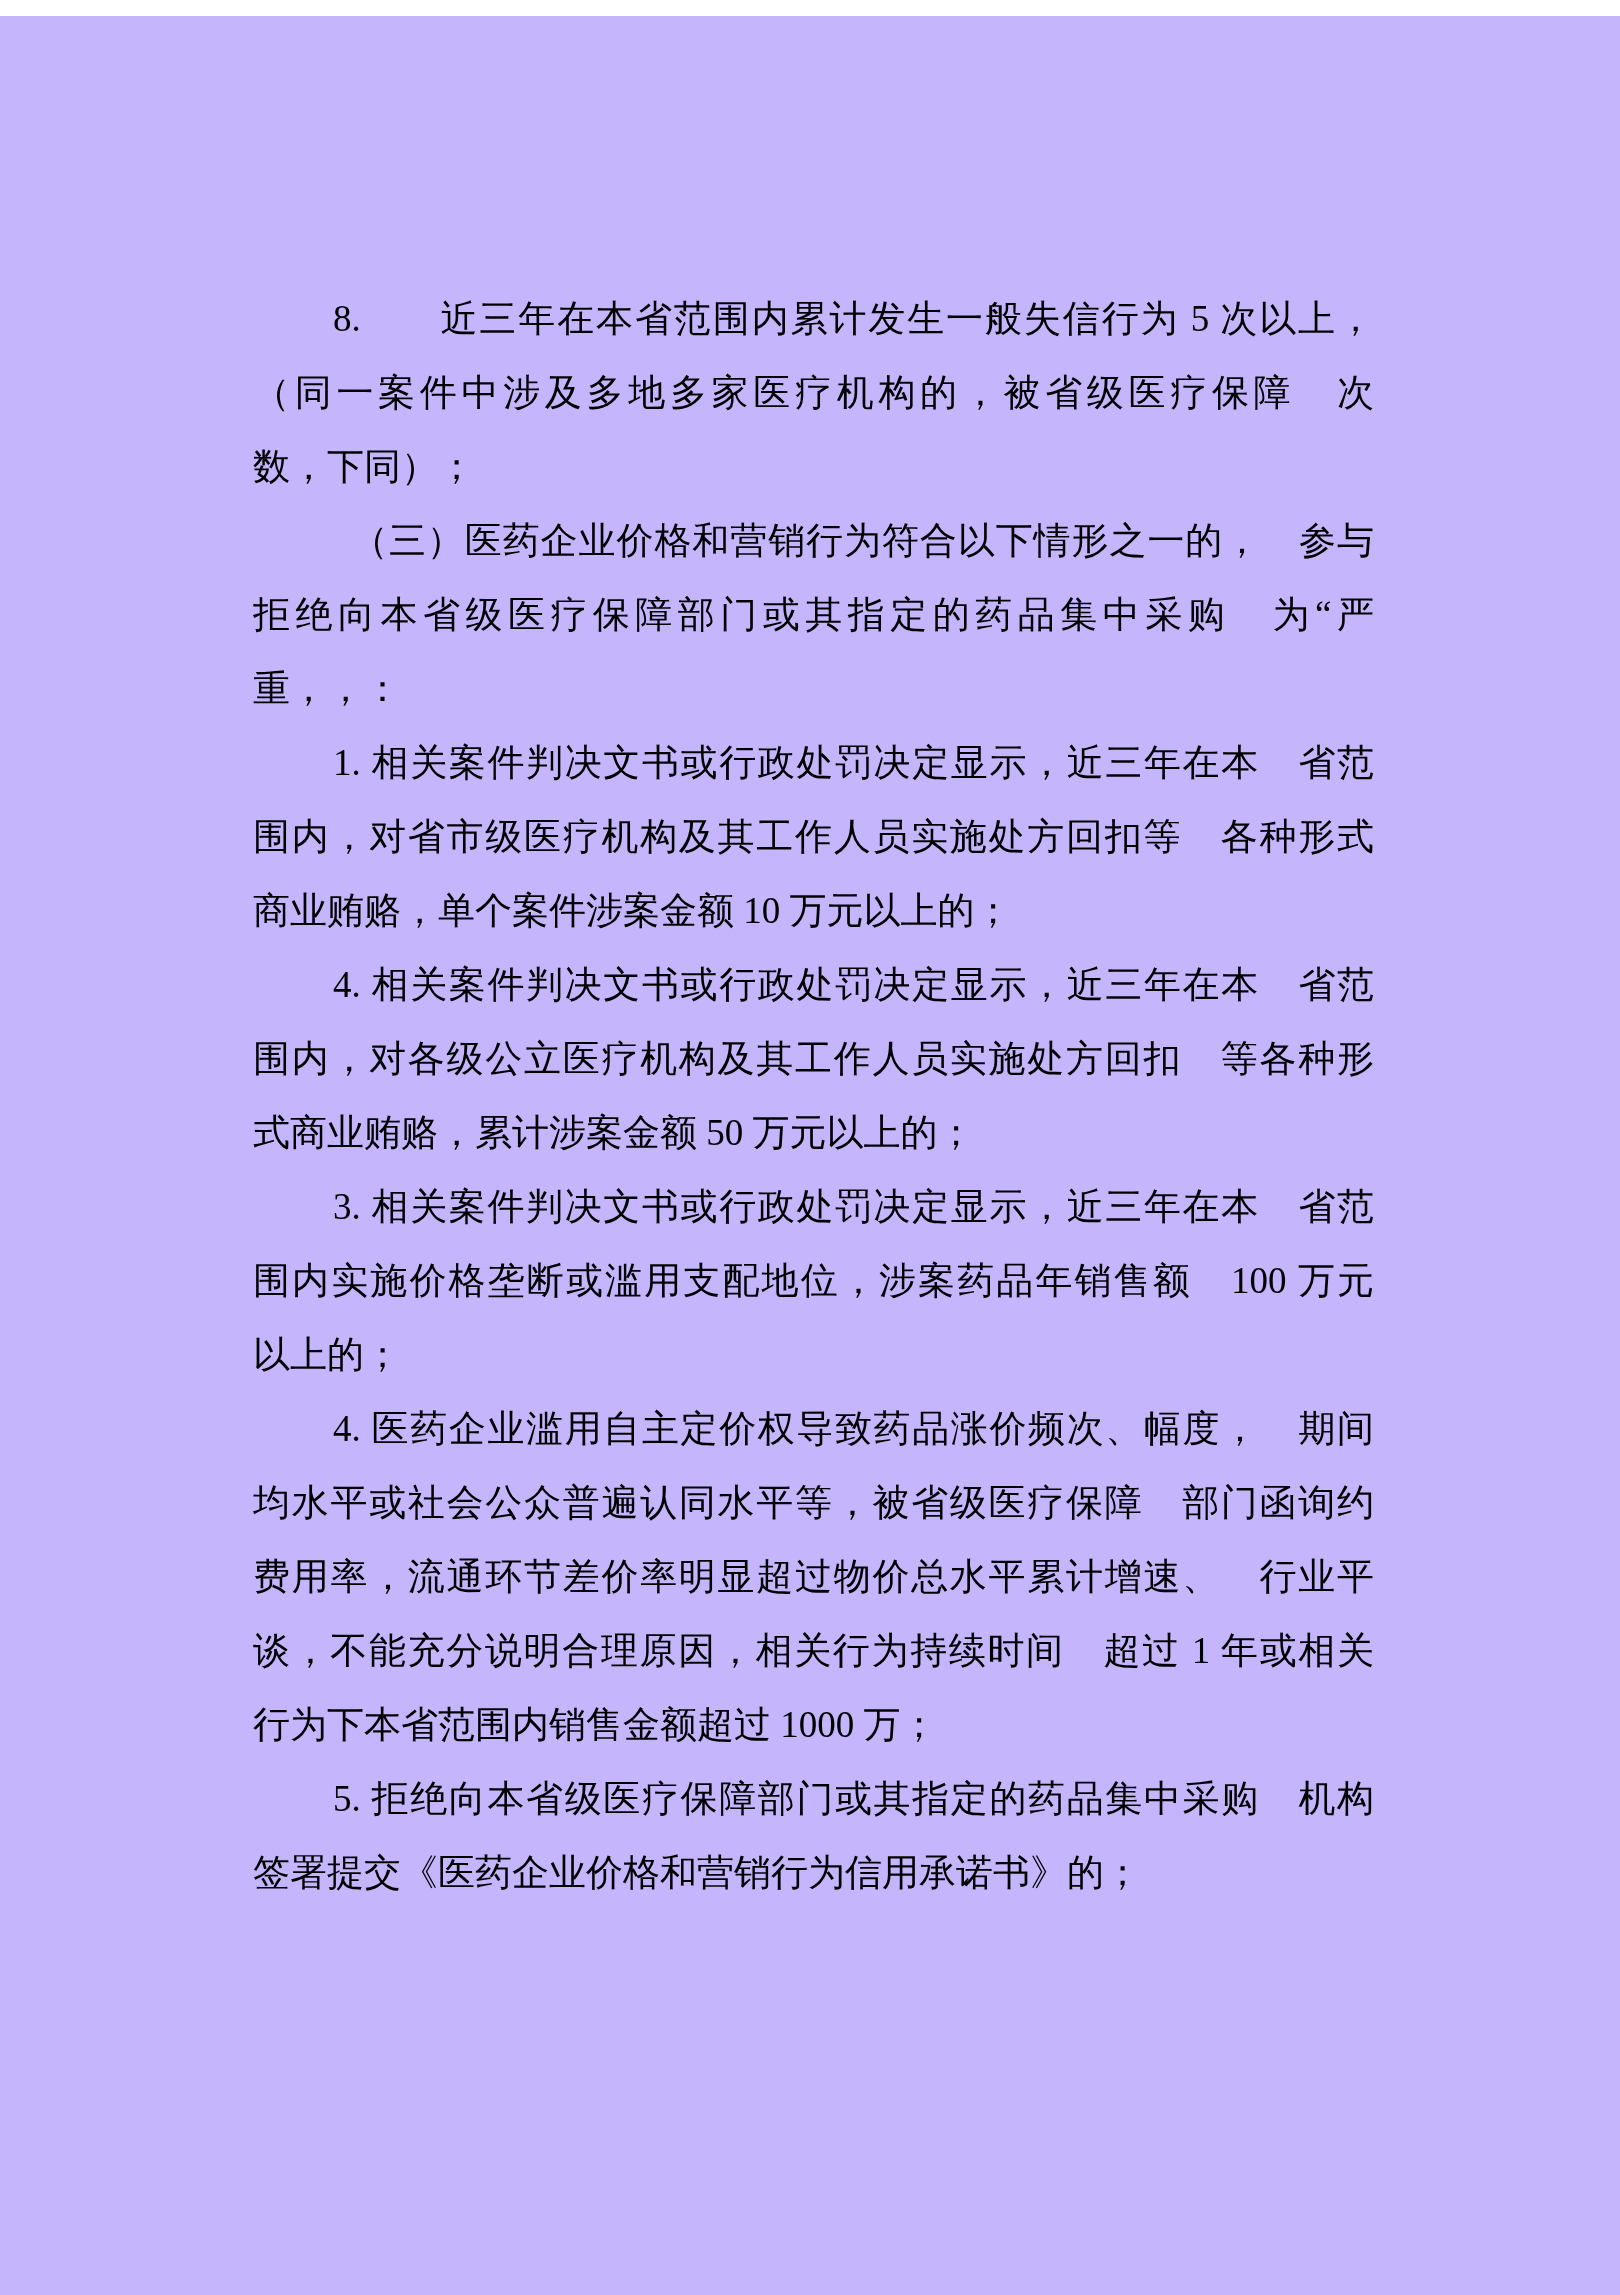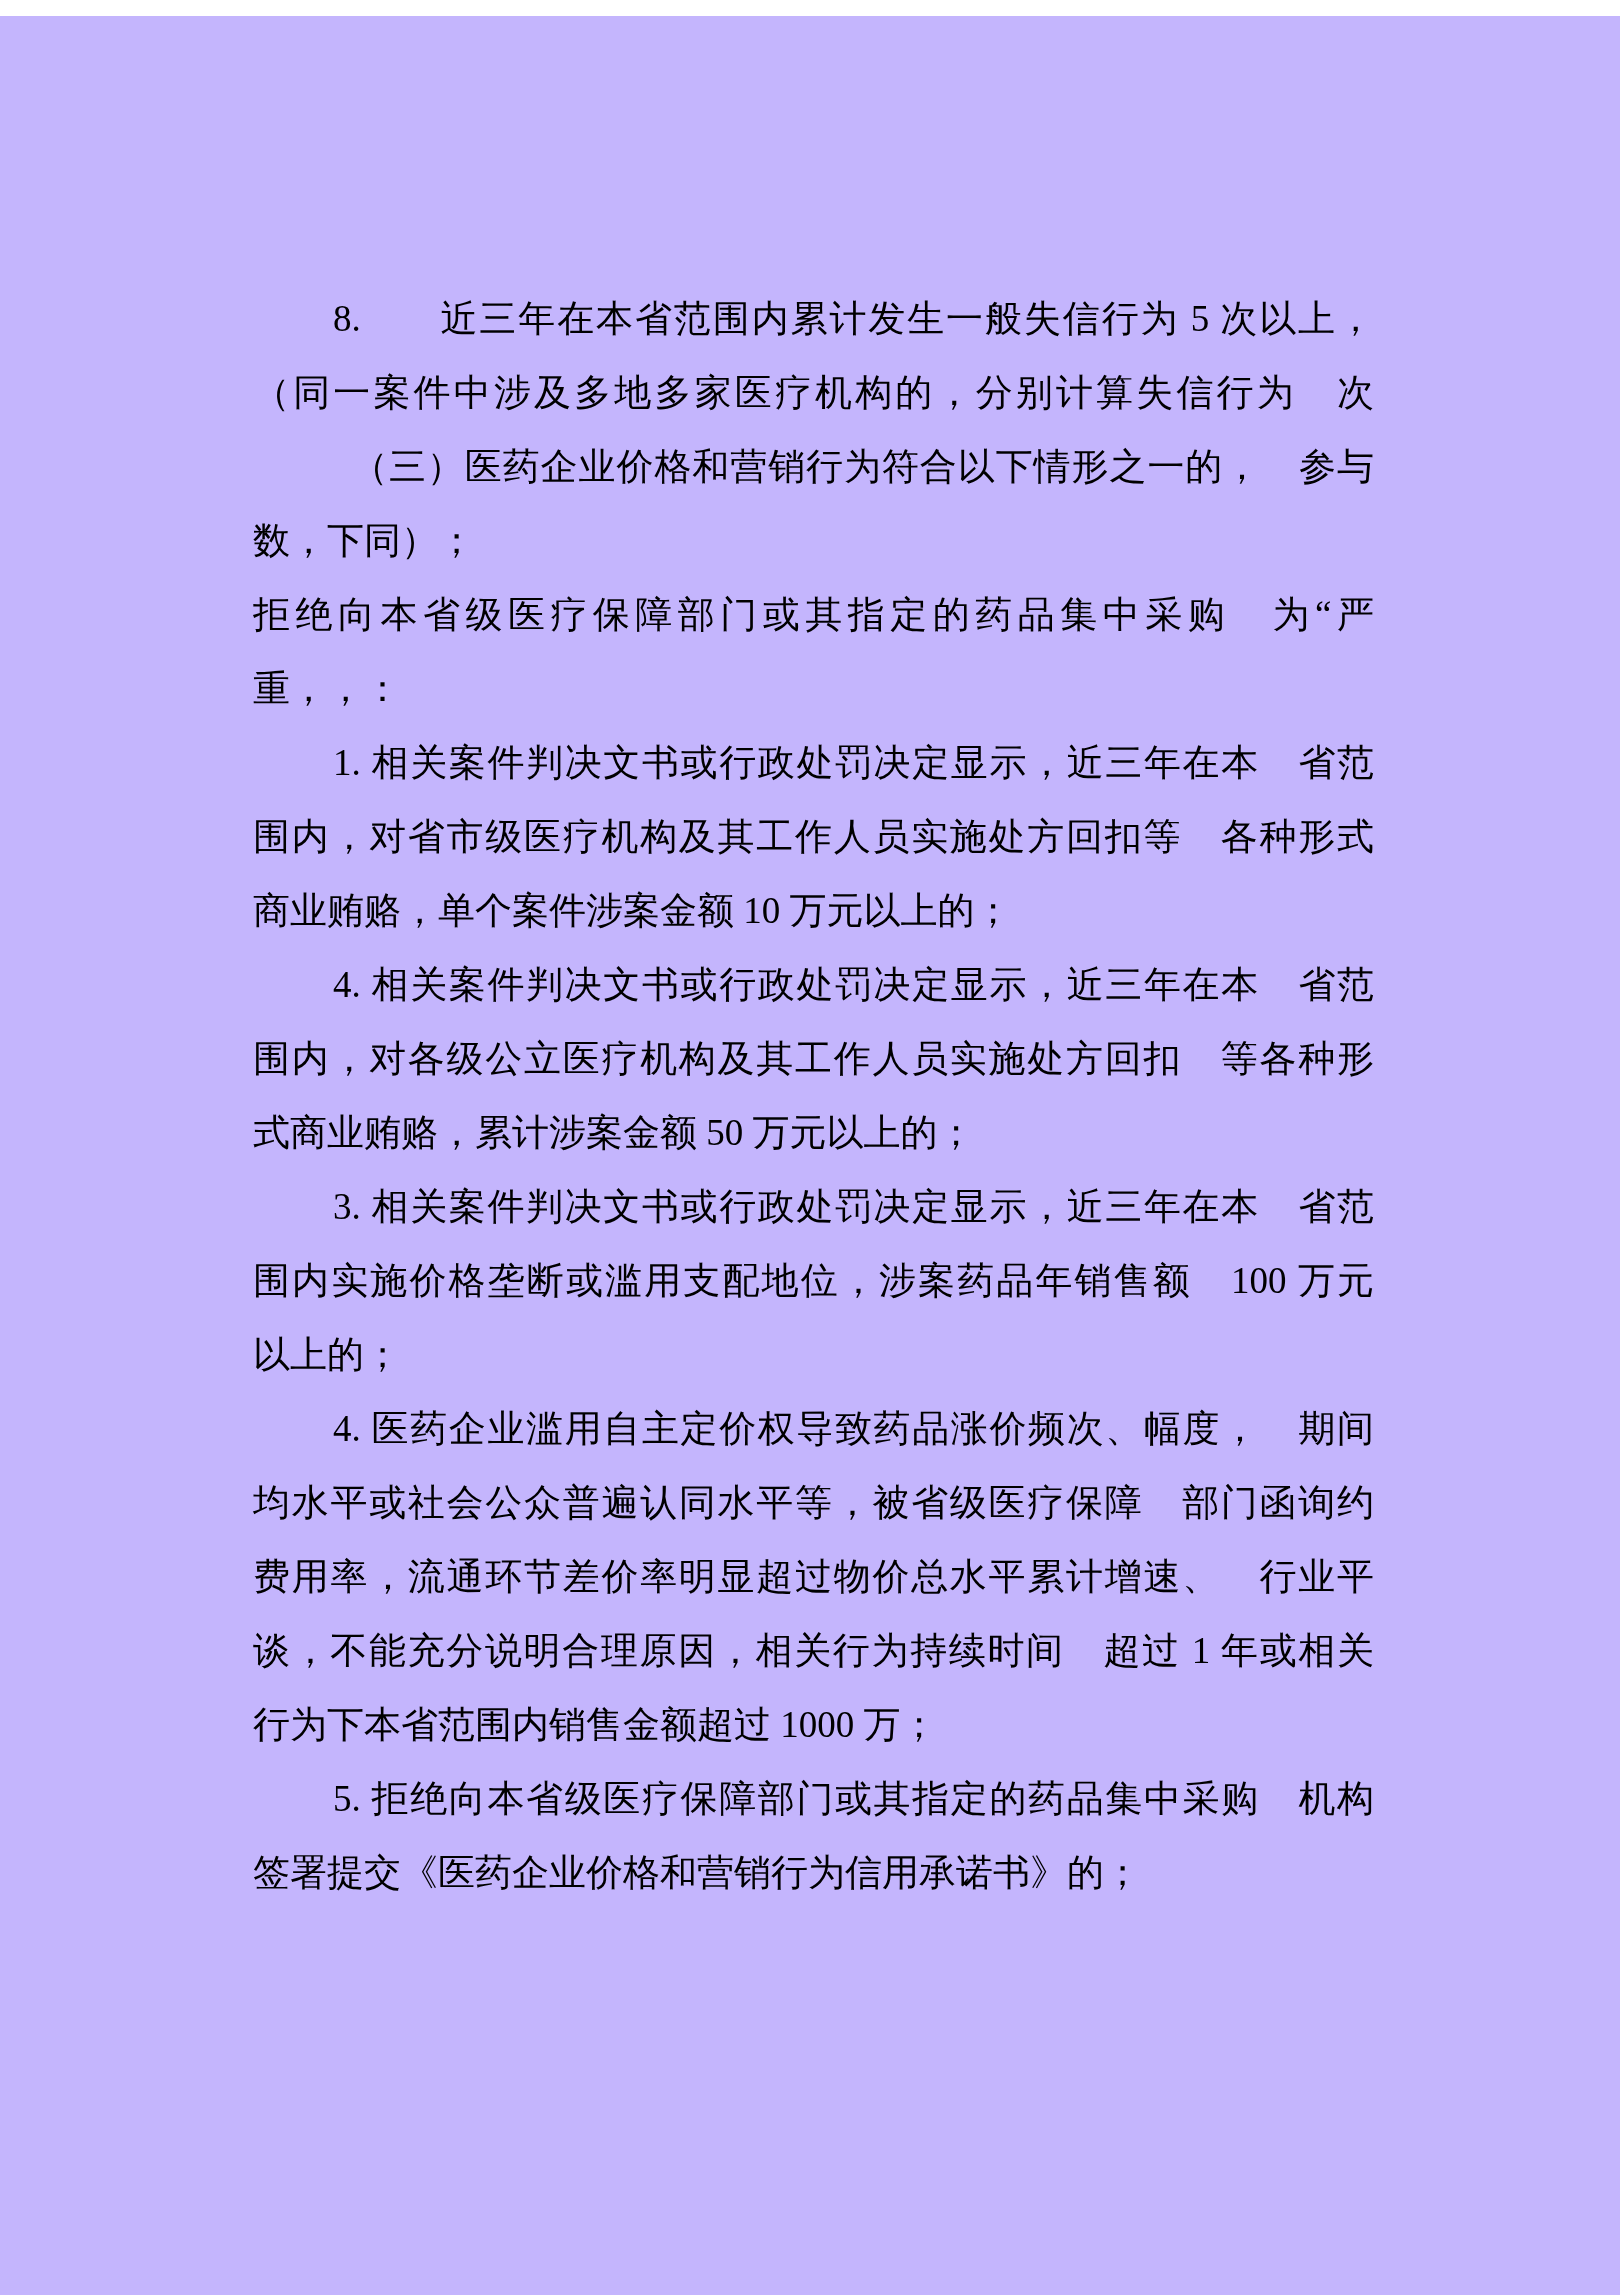--- a/index.html
+++ b/index.html
@@ -40,23 +40,23 @@
     .line.first-paren {
       text-indent: 98px;
     }
   </style>
 </head>
 <body>
 
 <div class="page">
   <div class="textblock">
     <div class="line first-num">8.　　近三年在本省范围内累计发生一般失信行为 5 次以上，</div>
-    <div class="line full">（同一案件中涉及多地多家医疗机构的，分别计算失信行为　次</div>
+    <div class="line full">（同一案件中涉及多地多家医疗机构的，被省级医疗保障　次</div>
+    <div class="line end">数，下同）；</div>
     <div class="line first-paren">（三）医药企业价格和营销行为符合以下情形之一的，　参与</div>
-    <div class="line end">数，下同）；</div>
     <div class="line full">拒绝向本省级医疗保障部门或其指定的药品集中采购　为“严</div>
     <div class="line end">重，，：</div>
     <div class="line first-num">1. 相关案件判决文书或行政处罚决定显示，近三年在本　省范</div>
     <div class="line full">围内，对省市级医疗机构及其工作人员实施处方回扣等　各种形式</div>
     <div class="line end">商业贿赂，单个案件涉案金额 10 万元以上的；</div>
     <div class="line first-num">4. 相关案件判决文书或行政处罚决定显示，近三年在本　省范</div>
     <div class="line full">围内，对各级公立医疗机构及其工作人员实施处方回扣　等各种形</div>
     <div class="line end">式商业贿赂，累计涉案金额 50 万元以上的；</div>
     <div class="line first-num">3. 相关案件判决文书或行政处罚决定显示，近三年在本　省范</div>
     <div class="line full">围内实施价格垄断或滥用支配地位，涉案药品年销售额　100 万元</div>

